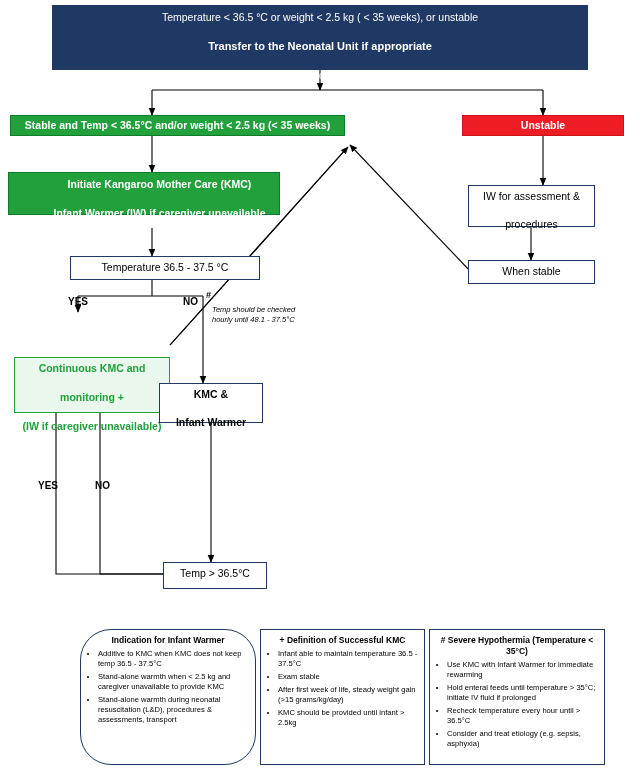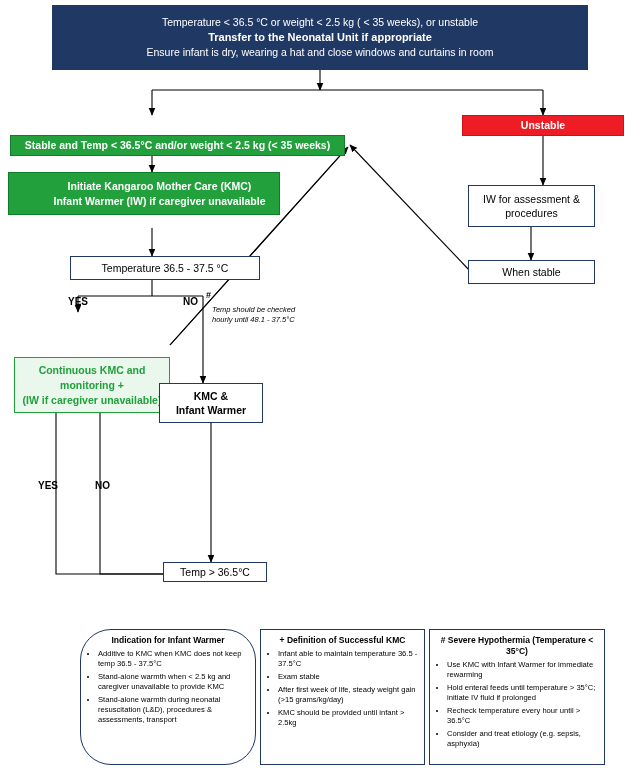--- a/index.html
+++ b/index.html
@@ -4,34 +4,34 @@
 <style>
   html,body{margin:0;padding:0;}
   body{
     width:640px;height:770px;
     background:#ffffff;
     font-family:"Liberation Sans", sans-serif;
     position:relative;
     overflow:hidden;
   }
   #canvas{position:absolute;left:0;top:0;width:640px;height:770px;}
-  .node{position:absolute;box-sizing:border-box;display:flex;flex-direction:column;align-items:center;justify-content:center;text-align:center;}
+  .node{position:absolute;box-sizing:border-box;display:flex;flex-direction:column;align-items:center;justify-content:space-between;text-align:center;gap:14px;}
   .node .line{display:block;width:100%;}
 
   
   .banner{
     background:#1f3864;color:#ffffff;border:1px solid #1f3864;
     font-size:10.5px;line-height:15px;padding:4px 6px;
   }
   .banner .b{font-weight:bold;font-size:11px;}
 
   
   .green-bar{
     background:#21a03c;color:#ffffff;border:1px solid #0f7c2a;
-    font-weight:bold;font-size:10.5px;line-height:13px;padding:3px 8px;margin-top:20px;
+    font-weight:bold;font-size:10.5px;line-height:13px;padding:3px 8px;
   }
   
   .red-bar{
     background:#ee1c25;color:#ffffff;border:1px solid #cc1118;
     font-weight:bold;font-size:10.5px;line-height:13px;padding:3px 4px;
   }
   
   .green-box{
     background:#21a03c;color:#ffffff;border:1px solid #0f7c2a;
     font-weight:bold;font-size:10.5px;line-height:15px;padding:4px 6px;
@@ -142,21 +142,21 @@
     <span class="line">Continuous KMC and</span>
     <span class="line">monitoring +</span>
     <span class="line">(IW if caregiver unavailable)</span>
   </div>
 
   <div class="node white-box bold" style="left:159px;top:383px;width:104px;height:40px;">
     <span class="line">KMC &amp;</span>
     <span class="line">Infant Warmer</span>
   </div>
 
-  <div class="node white-box" style="left:163px;top:562px;width:104px;height:20px;">
+  <div class="node white-box" style="left:163px;top:562px;width:104px;height:27px;">
     <span class="line">Temp &gt; 36.5°C</span>
   </div>
 
   <div class="node white-box" style="left:468px;top:185px;width:127px;height:42px;">
     <span class="line">IW for assessment &amp;</span>
     <span class="line">procedures</span>
   </div>
 
   <div class="node white-box" style="left:468px;top:260px;width:127px;height:24px;">
     <span class="line">When stable</span>

